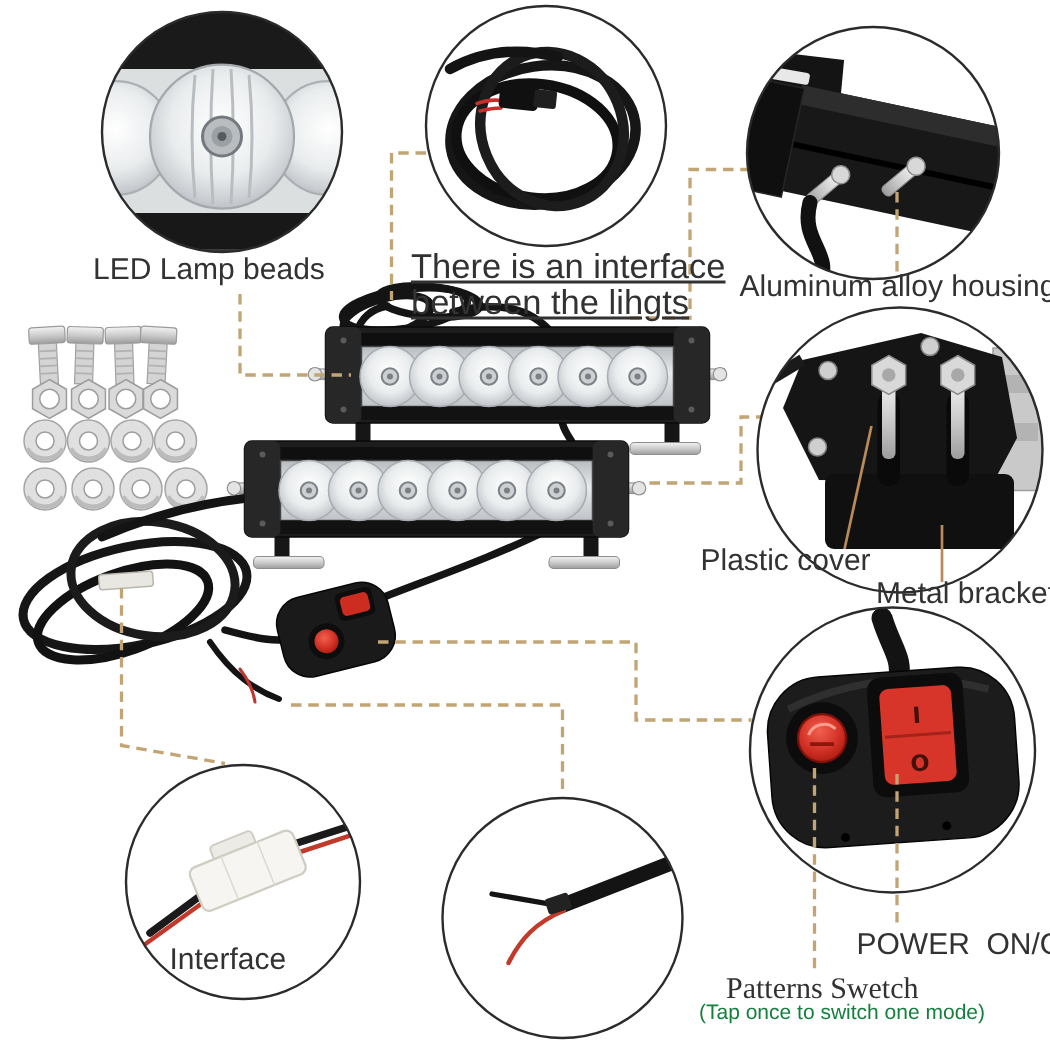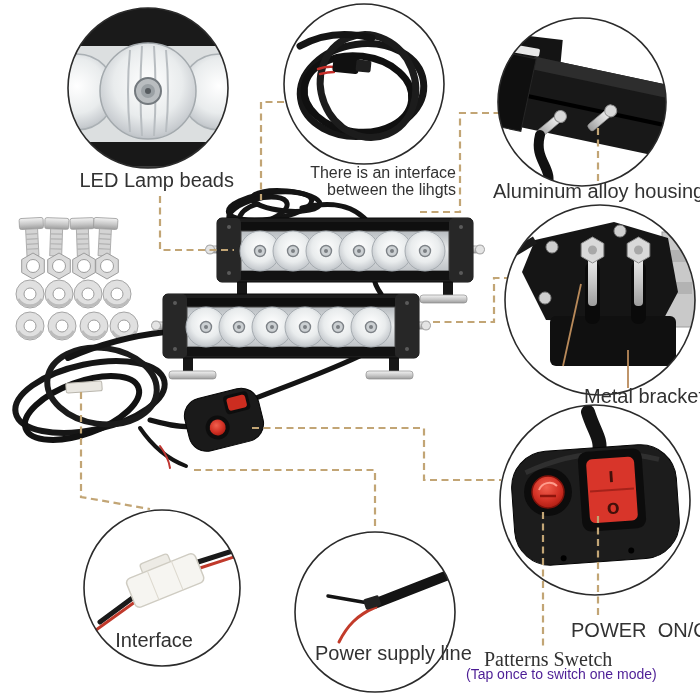--- a/index.html
+++ b/index.html
@@ -1,23 +1,23 @@
 <!DOCTYPE html>
 <html><head>
 <meta charset="utf-8">
 <style>
   html,body{margin:0;padding:0;background:#ffffff;}
   #stage{position:relative;width:700px;height:699px;background:#ffffff;overflow:hidden;
          font-family:"Liberation Sans",sans-serif;}
   #scene{position:absolute;left:0;top:0;}
   .lbl{position:absolute;color:#323232;font-size:20px;white-space:nowrap;line-height:1.05;}
-  .lbl.center{text-align:right;}
-  .lbl.two-line{font-size:16px;}
+  .lbl.center{text-align:left;}
+  .lbl.two-line{font-size:23px;text-decoration:underline;}
   .lbl.pre{white-space:pre;}
-  .lbl.note{font-size:14px;color:#4c1d95;}
+  .lbl.note{font-size:14px;color:#15803d;}
 </style>
 </head>
 <body>
 
 <div id="stage">
 
 <svg id="scene" width="700" height="699" viewBox="0 0 700 699">
   <defs>
     <radialGradient id="lensG" cx="50%" cy="42%" r="65%">
       <stop offset="0%" stop-color="#ffffff"></stop>
@@ -333,26 +333,26 @@
 
 <div class="lbl center" style="left:62px;top:170px;width:172px;">LED Lamp beads</div>
 
 <div class="lbl center two-line" style="left:274px;top:165px;width:182px;">
   <span style="display:block;">There is an interface</span>
   <span style="display:block;">between the lihgts</span>
 </div>
 
 <div class="lbl" style="left:493px;top:181px;">Aluminum alloy housing</div>
 
+<div class="lbl" style="left:467px;top:364px;">Plastic cover</div>
 
 <div class="lbl" style="left:584px;top:386px;">Metal bracket</div>
 
 <div class="lbl center" style="left:113px;top:630px;width:80px;">Interface</div>
 
-<div class="lbl center" style="left:315px;top:643px;width:146px;">Power supply line</div>
 
 <div class="lbl pre" style="left:571px;top:620px;">POWER  ON/OFF</div>
 
 <div class="lbl" style="left:484px;top:649px;font-family:Liberation Serif, serif;">Patterns Swetch</div>
 
 <div class="lbl note" style="left:466px;top:667px;">(Tap once to switch one mode)</div>
 
 </div>
 
 </body></html>

